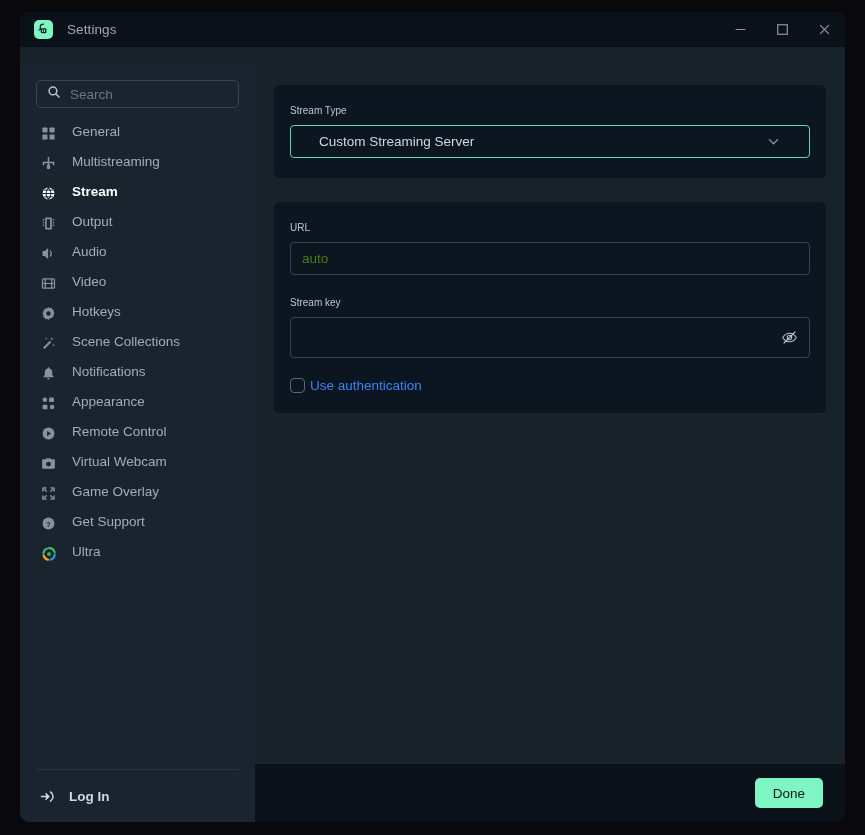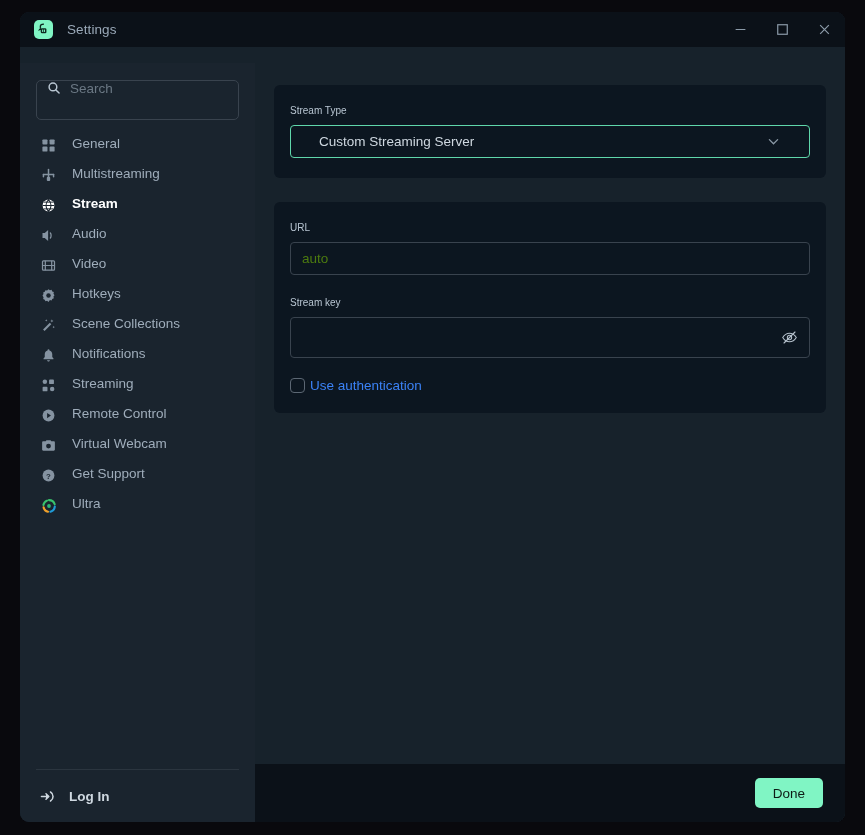--- a/index.html
+++ b/index.html
@@ -60,25 +60,25 @@
   .sidebar {
     width: 235px;
     background: #1a242e;
     display: flex;
     flex-direction: column;
     flex: none;
     padding-top: 17px;
   }
   .search-wrap { padding: 0 16px 8px 16px; }
   .search-box {
-    height: 40px;
+    height: 28px;
     border: 1px solid #39434e;
     border-radius: 5px;
     display: flex;
-    align-items: flex-start;
+    align-items: center;
     padding: 0 10px;
     background: transparent;
   }
   .search-box svg { flex: none; }
   .search-input {
     border: none; outline: none; background: transparent;
     color: #cfd8e0;
     font-family: "Liberation Sans", sans-serif;
     font-size: 13.5px;
     margin-left: 9px;
@@ -297,20 +297,35 @@
           <span class="ico">
             <svg width="15" height="15" viewBox="0 0 16 16" fill="none" stroke="currentColor" stroke-width="1.4">
               <circle cx="8" cy="8" r="6.3" fill="currentColor" stroke="none"></circle>
               <path d="M1.7 8h12.6M8 1.7c1.8 2 2.7 4 2.7 6.3s-.9 4.3-2.7 6.3c-1.8-2-2.7-4-2.7-6.3S6.2 3.7 8 1.7z" stroke="#1a242e" stroke-width="1.1"></path>
               <path d="M3 4.4h10M3 11.6h10" stroke="#1a242e" stroke-width="1"></path>
             </svg>
           </span>
           <span class="lbl">Stream</span>
         </div>
 
+        <div class="nav-item">
+          <span class="ico">
+            <svg width="15" height="15" viewBox="0 0 16 16" fill="currentColor">
+              <rect x="4.4" y="1.6" width="7.2" height="12.8" rx="1.1"></rect>
+              <rect x="1.9" y="3.2" width="1.5" height="1.5"></rect>
+                <rect x="1.9" y="6.2" width="1.5" height="1.5"></rect>
+              <rect x="1.9" y="9.2" width="1.5" height="1.5"></rect>
+              <rect x="12.6" y="3.2" width="1.5" height="1.5"></rect>
+                <rect x="12.6" y="6.2" width="1.5" height="1.5"></rect>
+              <rect x="12.6" y="9.2" width="1.5" height="1.5"></rect>
+              <rect x="6.1" y="3.4" width="3.6" height="9.2" fill="#1a242e"></rect>
+            </svg>
+          </span>
+          <span class="lbl">Output</span>
+        </div>
 
         <div class="nav-item">
           <span class="ico">
             <svg width="15" height="15" viewBox="0 0 16 16">
               <path d="M7.6 2.2L4 5.3H1.6v5.4H4l3.6 3.1z" fill="currentColor"></path>
               <path d="M10 5.4c1 .9 1 4.3 0 5.2" fill="none" stroke="currentColor" stroke-width="1.4" stroke-linecap="round"></path>
             </svg>
           </span>
           <span class="lbl">Audio</span>
         </div>
@@ -360,21 +375,21 @@
 
         <div class="nav-item">
           <span class="ico">
             <svg width="15" height="15" viewBox="0 0 16 16" fill="currentColor">
               <circle cx="4.1" cy="4.1" r="2.4"></circle>
                 <rect x="8.6" y="1.7" width="5.2" height="4.8" rx="1"></rect>
               <rect x="1.7" y="9.4" width="5.2" height="4.8" rx="1"></rect>
                 <circle cx="11.9" cy="11.8" r="2.4"></circle>
             </svg>
           </span>
-          <span class="lbl">Streaming</span>
+          <span class="lbl">Appearance</span>
         </div>
 
         <div class="nav-item">
           <span class="ico">
             <svg width="15" height="15" viewBox="0 0 16 16">
               <circle cx="8" cy="8" r="6.3" fill="currentColor"></circle>
               <path d="M6.5 5.2l4.1 2.8-4.1 2.8z" fill="#1a242e"></path>
             </svg>
           </span>
           <span class="lbl">Remote Control</span>
@@ -383,20 +398,29 @@
         <div class="nav-item">
           <span class="ico">
             <svg width="15" height="15" viewBox="0 0 16 16" fill="currentColor">
               <path d="M5.8 2.3l-.8 1.2H2.4c-.7 0-1.2.5-1.2 1.2v7.6c0 .7.5 1.2 1.2 1.2h11.2c.7 0 1.2-.5 1.2-1.2V4.7c0-.7-.5-1.2-1.2-1.2H11l-.8-1.2z"></path>
               <circle cx="8" cy="8.6" r="2.6" fill="#1a242e"></circle>
             </svg>
           </span>
           <span class="lbl">Virtual Webcam</span>
         </div>
 
+        <div class="nav-item">
+          <span class="ico">
+            <svg width="15" height="15" viewBox="0 0 16 16" fill="none" stroke="currentColor" stroke-width="1.5" stroke-linecap="round">
+              <path d="M2 5.4V2.6c0-.3.3-.6.6-.6h2.8M10.6 2h2.8c.3 0 .6.3.6.6v2.8M14 10.6v2.8c0 .3-.3.6-.6.6h-2.8M5.4 14H2.6c-.3 0-.6-.3-.6-.6v-2.8"></path>
+              <path d="M5.6 5.6l-2.3-2.3M10.4 5.6l2.3-2.3M10.4 10.4l2.3 2.3M5.6 10.4l-2.3 2.3"></path>
+            </svg>
+          </span>
+          <span class="lbl">Game Overlay</span>
+        </div>
 
         <div class="nav-item">
           <span class="ico">
             <svg width="15" height="15" viewBox="0 0 16 16">
               <circle cx="8" cy="8" r="6.3" fill="currentColor"></circle>
               <text x="8" y="11.4" font-size="8.4" font-family="Liberation Sans, sans-serif" font-weight="bold" text-anchor="middle" fill="#1a242e">?</text>
             </svg>
           </span>
           <span class="lbl">Get Support</span>
         </div>

